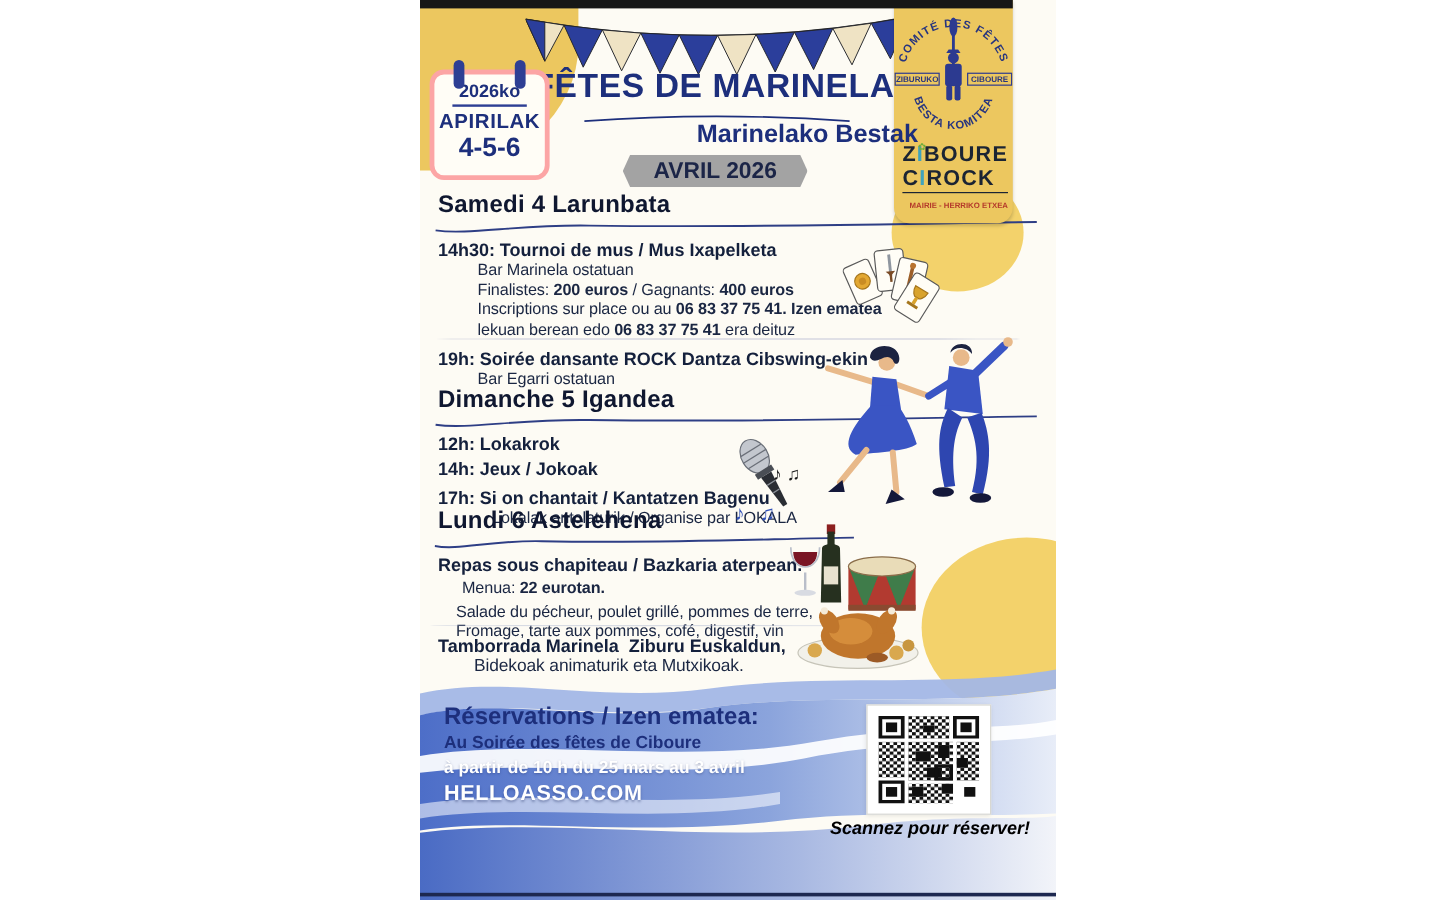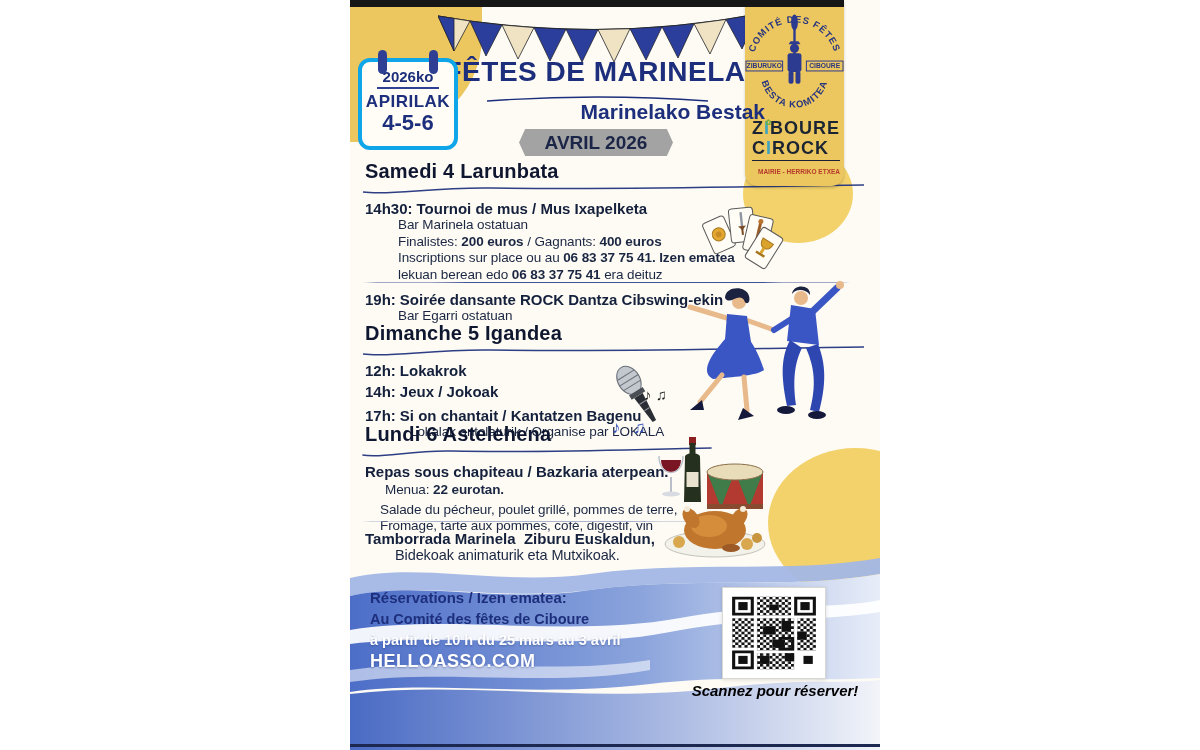--- a/index.html
+++ b/index.html
@@ -16,21 +16,21 @@
 
   .bunting { position:absolute; left:88px; top:4px; z-index:2; }
 
   .ribbon { position:absolute; left:395px; top:0; width:99px; height:186px; background:#ecc75f; border-radius:0 0 13px 13px; z-index:2; box-shadow:0 2px 3px rgba(0,0,0,.18); }
   .seal { position:absolute; left:0px; top:12px; }
   .town-logo { position:absolute; left:7px; top:118px; width:88px; color:#1b2433; font-weight:bold; letter-spacing:1px; line-height:20px; font-size:18px; }
   .town-logo .ibar { color:#3fa3bd; }
   .town-logo .leaf { color:#6fae3c; font-size:8px; position:absolute; top:-5px; left:13px; }
   .town-caption { font-size:6.5px; color:#b53a2b; letter-spacing:0; font-weight:bold; border-top:1.5px solid #1b2433; margin-top:2px; padding-top:1px; text-align:right; }
 
-  .calendar { position:absolute; left:8px; top:58px; width:100px; height:92px; background:#fffdf6; border:4px solid #0ea5e9; border-radius:12px; z-index:3; text-align:center; }
+  .calendar { position:absolute; left:8px; top:58px; width:100px; height:92px; background:#fffdf6; border:4px solid #fca5a5; border-radius:12px; z-index:3; text-align:center; }
   .cal-pin { position:absolute; top:-12px; width:9px; height:24px; background:#2e3f94; border-radius:5px; }
   .pin-l { left:16px; } .pin-r { right:16px; }
   .cal-year { font-size:15px; font-weight:bold; color:#1d2f7c; margin-top:6px; border-bottom:2px solid #2e3f94; display:inline-block; padding:0 6px 2px; }
   .cal-month { font-size:17px; font-weight:bold; color:#1d2f7c; margin-top:3px; letter-spacing:.5px; }
   .cal-days { font-size:22px; font-weight:bold; color:#1d2f7c; line-height:22px; }
 
   .title { position:absolute; left:60px; top:56px; width:370px; text-align:center; font-size:28px; font-weight:bold; color:#1d2f7c; letter-spacing:.5px; z-index:2; }
   .title-underline { position:absolute; left:135px; top:92px; z-index:2; }
   .subtitle { position:absolute; left:75px; top:100px; width:340px; text-align:right; font-size:21px; font-weight:bold; color:#1d2f7c; z-index:2; }
   .banner { position:absolute; left:169px; top:129px; width:154px; height:27px; background:#a3a3a3; clip-path:polygon(4% 0,96% 0,100% 50%,96% 100%,4% 100%,0 50%); text-align:center; line-height:27px; font-size:19px; font-weight:bold; color:#1b2547; z-index:2; }
@@ -43,21 +43,21 @@
   .det { font-size:13.5px; font-weight:normal; line-height:16.5px; color:#1a2642; letter-spacing:-.1px; }
   .det b { font-weight:bold; }
   .ind33 { padding-left:33px; } .ind45 { padding-left:45px; } .ind20 { padding-left:20px; } .ind15 { padding-left:15px; } .ind30 { padding-left:30px; }
   .divider { position:absolute; left:8px; height:0; border-top:1.5px solid #42529a; border-radius:50%; z-index:1; }
 
   .notes-blue { position:absolute; left:262px; top:418px; font-size:17px; color:#3453b8; z-index:2; letter-spacing:4px; }
   .illus { position:absolute; z-index:2; }
 
   .wave-svg { position:absolute; left:0; top:552px; z-index:3; }
   .footer-text { position:absolute; left:20px; top:588px; z-index:4; line-height:19px; }
-  .f1 { font-size:15px; font-weight:bold; color:#1d2f7c; margin-bottom:3px; }
+  .f1 { font-size:20px; font-weight:bold; color:#1d2f7c; margin-bottom:3px; }
   .f2 { font-size:14.5px; font-weight:bold; color:#1d2f7c; margin-bottom:2px; }
   .f3 { font-size:14.5px; font-weight:bold; color:#ffffff; margin-bottom:2px; text-shadow:0 1px 2px rgba(20,35,90,.35); }
   .f4 { font-size:18px; font-weight:bold; color:#ffffff; letter-spacing:.5px; text-shadow:0 1px 2px rgba(20,35,90,.35); }
 
   .qr-box { position:absolute; left:372px; top:587px; width:104px; height:92px; background:#ffffff; border:1px solid #d8d8d2; box-shadow:0 1px 4px rgba(0,0,0,.12); z-index:4; display:flex; align-items:center; justify-content:center; }
   .qr-caption { position:absolute; left:340px; top:682px; width:170px; text-align:center; font-size:15px; font-style:italic; font-weight:bold; color:#000000; z-index:4; }
 </style>
 </head>
 <body>
 
@@ -308,21 +308,21 @@
     </defs>
     <path d="M0,26 C70,10 150,34 240,22 C340,8 440,22 530,6 L530,22 C440,38 340,24 240,38 C150,50 70,28 0,44 Z" fill="#a3b7e6" opacity=".95"></path>
     <path d="M0,44 C70,28 150,52 240,38 C340,24 440,38 530,22 L530,126 C450,130 380,122 300,132 C180,146 80,128 0,140 Z" fill="url(#gradMain)"></path>
     <path d="M0,78 C100,62 220,86 330,66 C420,50 480,58 530,48 L530,60 C470,70 400,64 320,80 C220,100 100,80 0,92 Z" fill="#ffffff" opacity=".92"></path>
     <path d="M0,118 C90,104 200,124 300,108 L300,118 C200,136 90,116 0,130 Z" fill="#ffffff" opacity=".55"></path>
     <path d="M0,142 C110,128 240,152 370,136 C450,126 500,132 530,128 L530,198 L0,198 Z" fill="url(#gradBottom)"></path>
   </svg>
 
   <div class="footer-text">
     <div class="f1">Réservations / Izen ematea:</div>
-    <div class="f2">Au Comité des fêtes de Ciboure</div>
+    <div class="f2">Au Soirée des fêtes de Ciboure</div>
     <div class="f3">à partir de 10 h du 25 mars au 3 avril</div>
     <div class="f4">HELLOASSO.COM</div>
   </div>
 
   <div class="qr-box">
     <svg width="90" height="78" viewBox="0 0 29 29" preserveAspectRatio="none">
       <defs>
         <pattern id="qrp" width="2" height="2" patternUnits="userSpaceOnUse">
           <rect width="1" height="1" fill="#111"></rect>
             <rect x="1" y="1" width="1" height="1" fill="#111"></rect>

